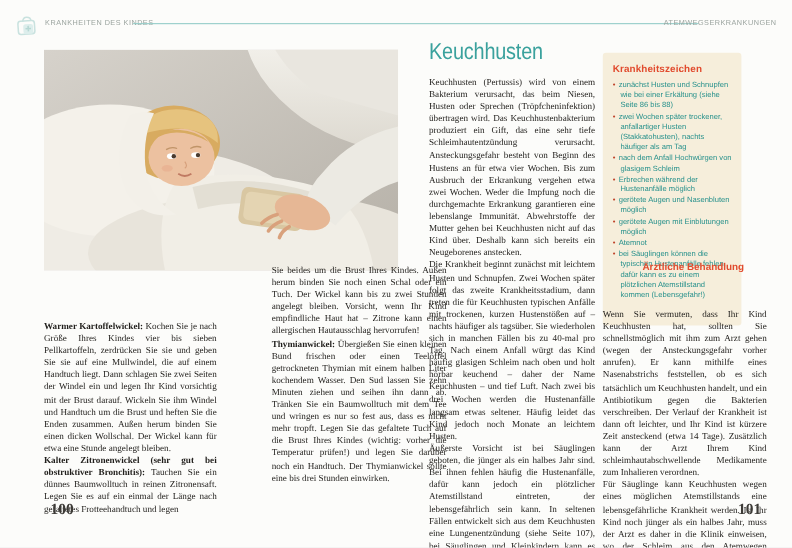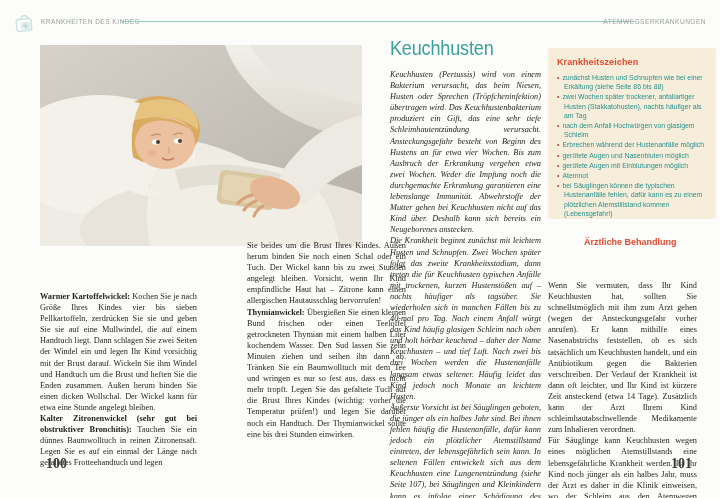--- a/index.html
+++ b/index.html
@@ -37,25 +37,25 @@
   }
   #pn-left  { left:46px; }
   #pn-right { left:671px; }
   
   #kh-title {
     position:absolute; left:390px; top:36px; width:220px;
     font-family:"Liberation Sans", sans-serif; font-size:21px; font-weight:400;
     color:#3aa19d; transform:scaleX(.86); transform-origin:left top; letter-spacing:-.2px;
   }
   #main-col { left:390px; top:69px; width:151px; }
-  #main-col p { margin:0;font-style:italic; }
+  #main-col p { margin:0; }
   
   #sidebar {
-    position:absolute; left:548px; top:48px; width:168px;
-    background:#f6eedb; border-radius:3px; padding:9px 8px 0 9px;
+    position:absolute; left:548px; top:48px; width:126px;
+    background:#f6eedb; border-radius:3px; padding:9px 8px 22px 9px;
     font-family:"Liberation Sans", sans-serif;
   }
   #sidebar h3 {
     font-size:9px; font-weight:700; color:#e14b2e; margin-bottom:6px; letter-spacing:.1px;
   }
   #sidebar ul { list-style:none; }
   #sidebar li {
     font-size:6.9px; line-height:9.2px; color:#28918c;
     padding-left:7px; text-indent:-7px; margin-bottom:1px;
   }

